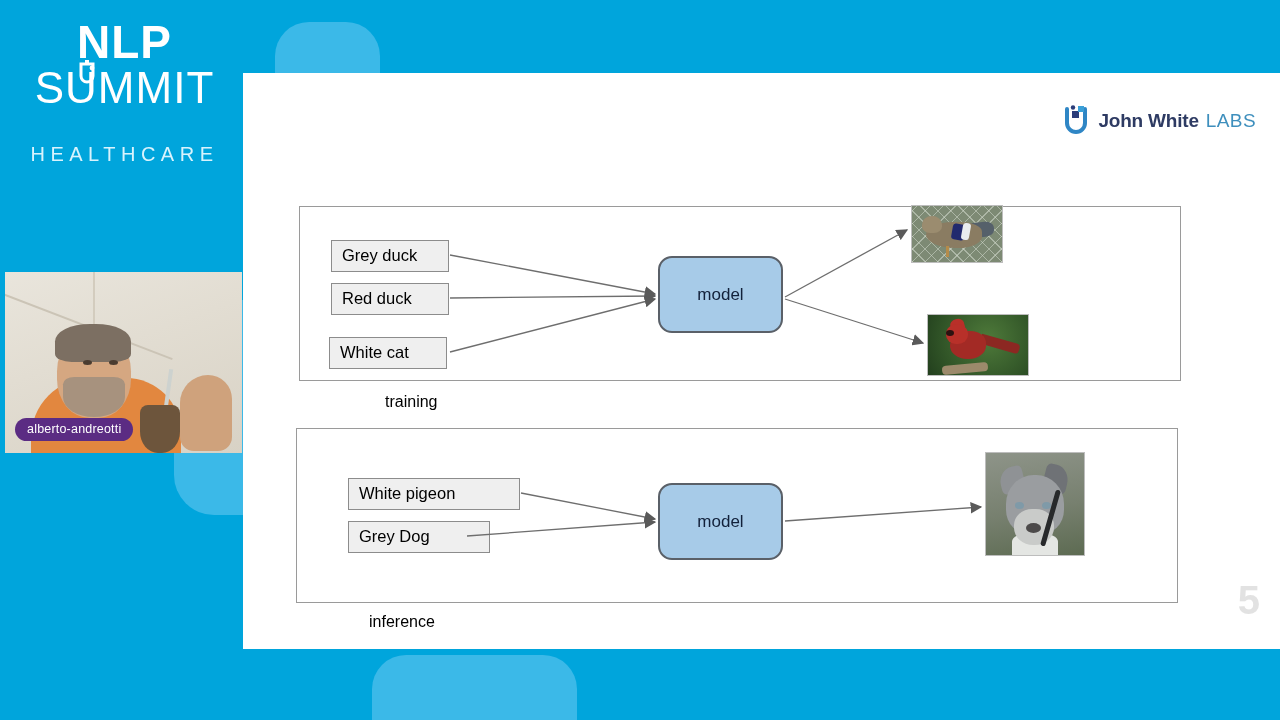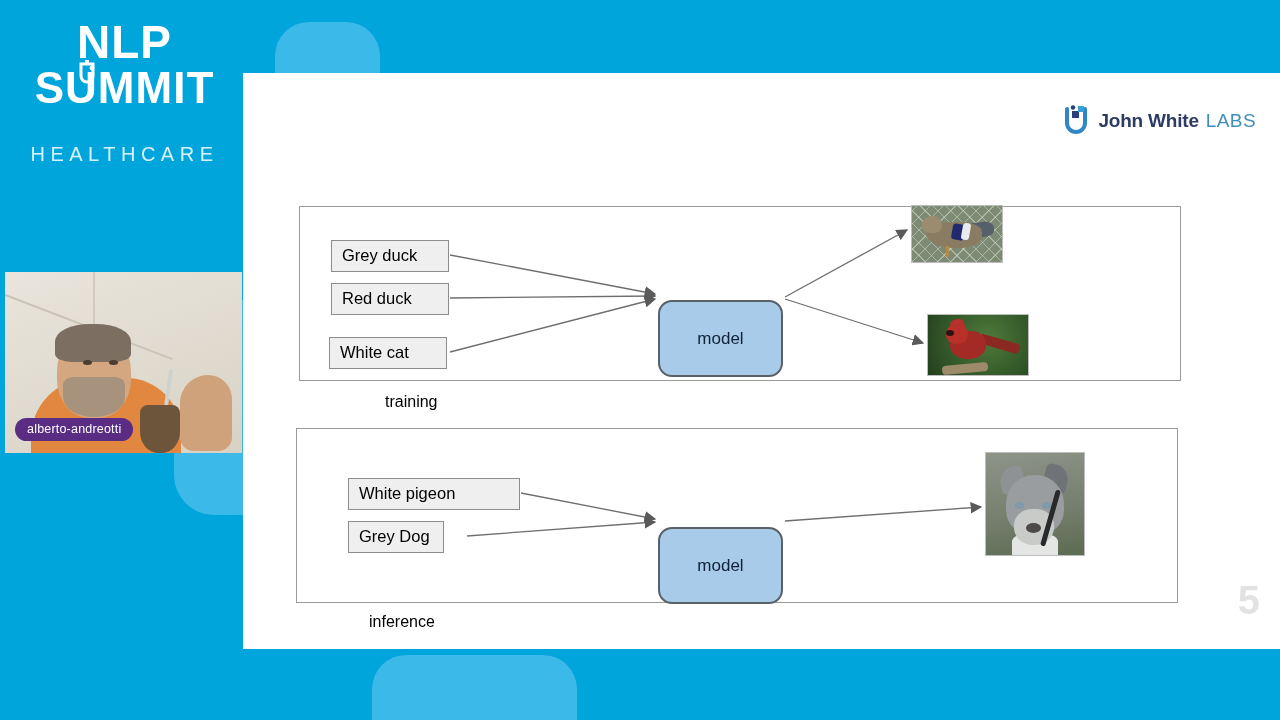--- a/index.html
+++ b/index.html
@@ -18,21 +18,21 @@
 
   
   #nlp-logo {
     position:absolute; left:22px; top:18px; width:205px; height:125px;
     text-align:center; color:#ffffff; user-select:none;
   }
   #nlp-logo .l-nlp {
     font-size:46px; font-weight:bold; letter-spacing:1px; line-height:48px;
   }
   #nlp-logo .l-summit {
-    font-size:44px; font-weight:bold; letter-spacing:1px; line-height:44px;
+    font-size:44px; font-weight:normal; letter-spacing:1px; line-height:44px;
     position:relative;
   }
   #nlp-logo .l-health {
     font-size:20px; font-weight:normal; letter-spacing:5.5px; line-height:30px;
     color:#d8f3fd;
     margin-top:29px;
   }
   
   #logo-flask-icon {
     position:absolute; left:50%; top:42px; width:30px; height:38px;
@@ -136,27 +136,27 @@
   
   .chip {
     position:absolute; background:#efefef; border:1px solid #8c8c8c;
     font-size:16.5px; color:#000; line-height:1;
     padding:6px 10px 7px; white-space:nowrap;
   }
   #chip-grey-duck   { left:88px;  top:167px; width:118px; }
   #chip-red-bird    { left:88px;  top:210px; width:118px; }
   #chip-white-cat   { left:86px;  top:264px; width:118px; }
   #chip-white-pigeon{ left:105px; top:405px; width:172px; }
-  #chip-grey-dog    { left:105px; top:448px; width:96px; }
+  #chip-grey-dog    { left:105px; top:448px; width:142px; }
 
   
   .model-box {
     position:absolute; background:#a7cbe8; border:2.4px solid #5a6068;
     border-radius:14px; display:flex; align-items:center; justify-content:center;
-    font-size:17px; color:#12213a;margin-top:44px;
+    font-size:17px; color:#12213a;
   }
   #model-training  { left:415px; top:183px; width:125px; height:77px; }
   #model-inference { left:415px; top:410px; width:125px; height:77px; }
 
   
   .photo {
     position:absolute; overflow:hidden; border:1px solid #bdbdbd; background:#9aa;
   }
   #photo-duck     { left:668px; top:132px; width:92px; height:58px; }
   #photo-cardinal { left:684px; top:241px; width:102px; height:62px; }

